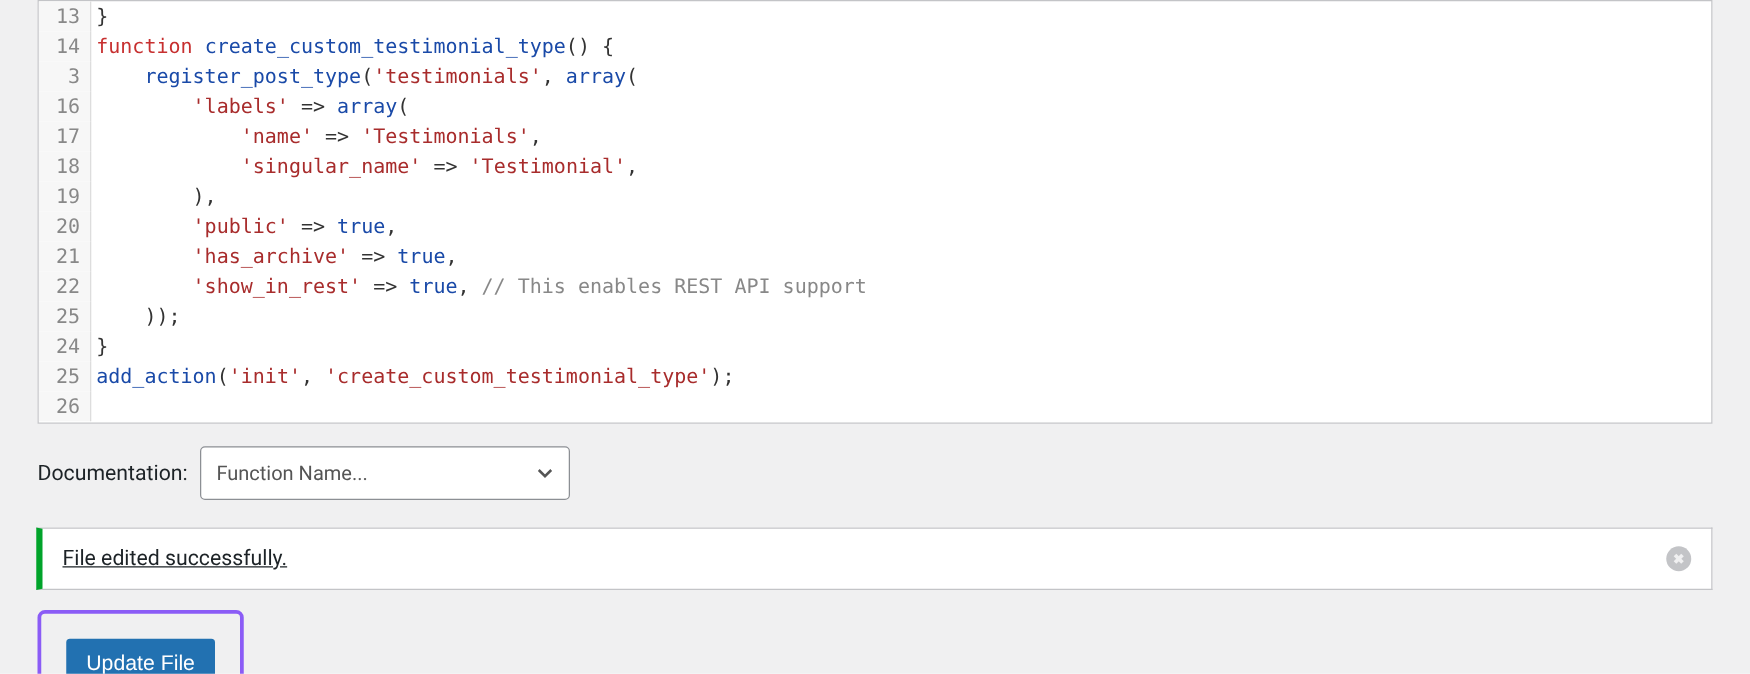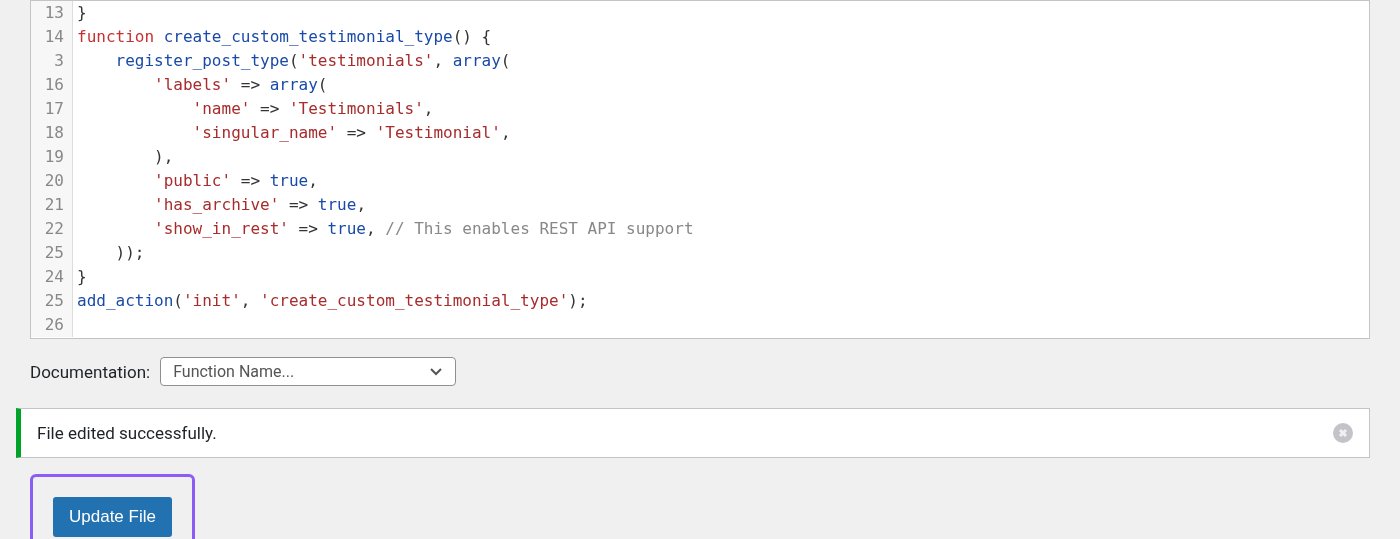--- a/index.html
+++ b/index.html
@@ -60,21 +60,21 @@
       align-items: center;
       gap: 10px;
       margin: 18px 30px 0 30px;
     }
     .doc-label {
       font-size: 17px;
       color: #1d2327;
     }
     .doc-select {
       width: 296px;
-      height: 29px;
+      height: 43px;
       border: 1px solid #8c8f94;
       border-radius: 4px;
       background: #fff;
       display: flex;
       align-items: center;
       justify-content: space-between;
       padding: 0 12px;
       font-size: 16px;
       color: #555;
       cursor: pointer;
@@ -97,30 +97,31 @@
       padding: 0 18px;
       border: 1px solid #dcdcde;
       border-radius: 4px;
       background: #f6f7f7;
       color: #a7aaad;
       font-size: 16px;
       cursor: default;
     }
 
     .notice {
-      margin: 22px 30px 0 16px;
+      margin: 22px 30px 0 29px;
       background: #fff;
       border: 1px solid #c3c4c7;
       border-left: 5px solid #00a32a;
       padding: 14px 16px;
       display: flex;
       align-items: center;
       justify-content: space-between;
       font-size: 17px;
       color: #1d2327;
+      text-decoration: underline;
     }
     .dismiss-icon {
       width: 20px;
       height: 20px;
       border-radius: 50%;
       background: #c3c4c7;
       display: flex;
       align-items: center;
       justify-content: center;
       cursor: pointer;

